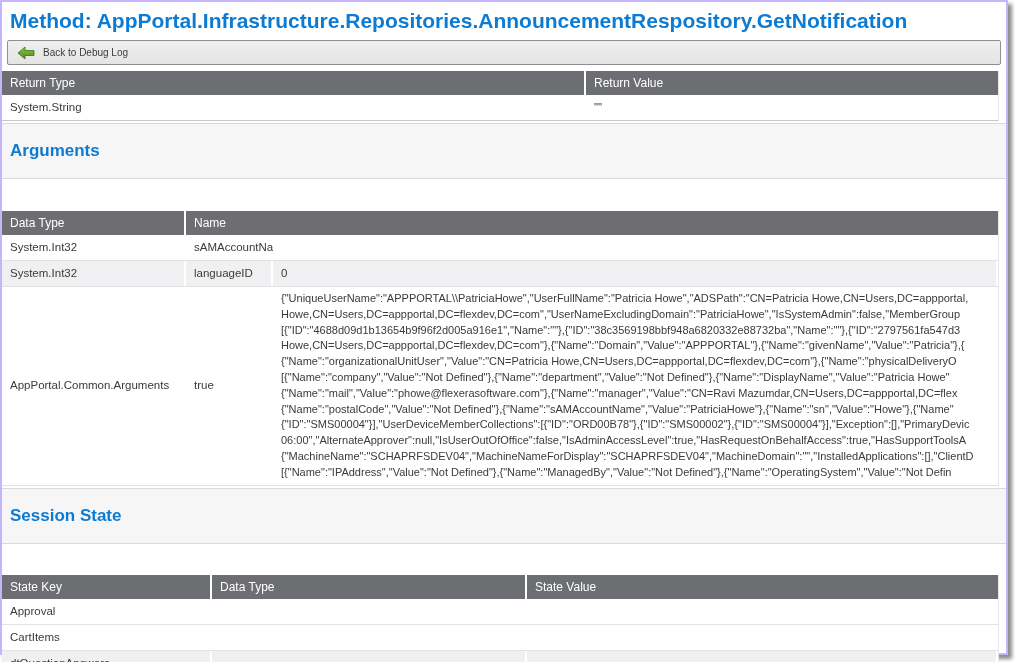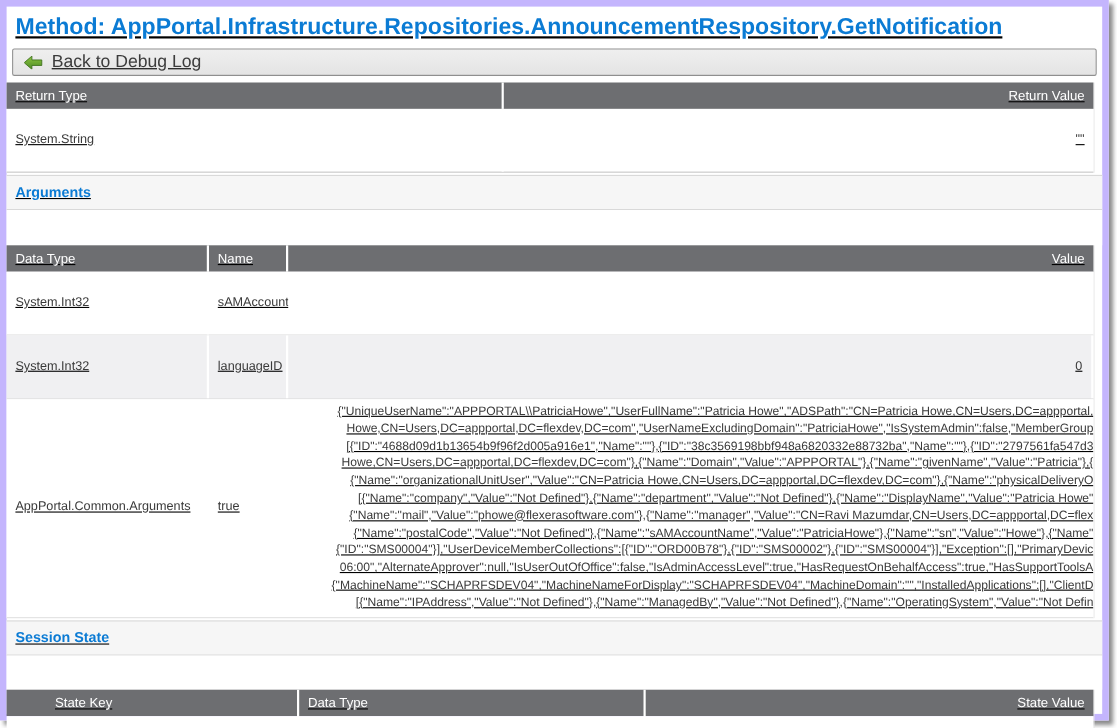--- a/index.html
+++ b/index.html
@@ -1,69 +1,68 @@
 <!DOCTYPE html>
 <html><head>
 <meta charset="utf-8">
 <style>
   * { margin: 0; padding: 0; box-sizing: border-box; }
   html, body { width: 1015px; height: 662px; background: #fff; overflow: hidden;
     font-family: "Liberation Sans", sans-serif; }
   .page {
     position: absolute; left: 0; top: 0; width: 1008px; height: 655px;
-    background: #fff; border: 6px solid #c4b5fd;
+    background: #fff; border: 2px solid #c4b5fd;
     box-shadow: 4px 4px 4px rgba(40,40,40,0.55);
-    text-decoration: underline;
   }
   .title {
     padding: 7px 8px 5px 8px; font-size: 21px; line-height: 24px;
     font-weight: bold; color: #0b7bd4; white-space: nowrap; overflow: hidden;
   }
   .back-btn {
     display: flex; align-items: center; gap: 8px;
     width: calc(100% - 10px); margin: 2px 5px 6px 5px; height: 25px;
     background: linear-gradient(#efefef, #e4e4e4);
     border: 1px solid #8f8f8f; border-radius: 2px;
     font-family: "Liberation Sans", sans-serif;
-    font-size: 16px; color: #3c3c3c; padding-left: 10px; cursor: pointer;
+    font-size: 10px; color: #3c3c3c; padding-left: 10px; cursor: pointer;
     text-align: left;
   }
   .back-btn .arrow { display: inline-flex; }
   .tbl { margin-right: 7px; border-right: 1px solid #e6e6e6; }
   .hrow { display: flex; background: #6d6e71; color: #fff; }
   .hcell {
     padding: 5px 8px; font-size: 12px; line-height: 14px; white-space: nowrap;
     overflow: hidden; border-right: 2px solid #fff;
   }
   .hcell:last-child { border-right: none; }
   .row { display: flex; border-bottom: 1px solid #e2e2e2; background: #fff; }
   .row.alt { background: #f0f0f2; }
   .row.strong-border { border-bottom: 1px solid #c6c6c6; }
   .cell {
-    padding: 22px 8px; font-size: 11.5px; line-height: 13px; color: #3a3a3a;
+    padding: 6px 8px; font-size: 11.5px; line-height: 13px; color: #3a3a3a;
     white-space: nowrap; overflow: hidden; border-right: 2px solid #fff;
   }
   .row.alt .cell { border-right: 2px solid #fff; }
   .cell:last-child { border-right: none; }
-  .c-ret1 { width: 452px; }
+  .c-ret1 { width: 584px; }
   .c-arg1 { width: 184px; }
-  .c-arg2 { width: 72px; }
-  .c-ses1 { width: 230px; margin-left: 36px; }
+  .c-arg2 { width: 87px; }
+  .c-ses1 { width: 210px; }
   .c-ses2 { width: 315px; }
-  .c-fill { flex: 1; min-width: 0; text-align: right; }
+  .c-fill { flex: 1; min-width: 0; }
   .row.vcenter { align-items: center; }
   .value-lines { padding: 4px 0 4px 8px; }
   .value-lines .vline {
     font-size: 11px; line-height: 15.8px; color: #3a3a3a;
     white-space: pre; overflow: hidden;
   }
   .band {
     background: #f6f6f6; border-top: 1px solid #d9d9d9; border-bottom: 1px solid #d9d9d9;
-    padding: 8px 8px; margin-top: 2px;
-    font-size: 13px; line-height: 14px; font-weight: bold; color: #0b7bd4;
+    padding: 20px 8px; margin-top: 2px;
+    font-size: 17px; line-height: 14px; font-weight: bold; color: #0b7bd4;
   }
   .spacer { height: 32px; background: #fff; }
   .spacer.sm { height: 31px; }
 </style>
 </head>
 <body>
 
 <div class="page">
 
   <div class="title">Method: AppPortal.Infrastructure.Repositories.AnnouncementRespository.GetNotification</div>
@@ -94,21 +93,20 @@
     </div>
   </div>
 
   <div class="band">Arguments</div>
   <div class="spacer"></div>
 
   <div class="tbl">
     <div class="hrow">
       <div class="hcell c-arg1">Data Type</div>
       <div class="hcell c-arg2">Name</div>
-      <div class="hcell c-fill">Value</div>
     </div>
     <div class="row">
       <div class="cell c-arg1">System.Int32</div>
       <div class="cell c-arg2">sAMAccountName</div>
     </div>
     <div class="row alt">
       <div class="cell c-arg1">System.Int32</div>
       <div class="cell c-arg2">languageID</div>
       <div class="cell c-fill">0</div>
     </div>

